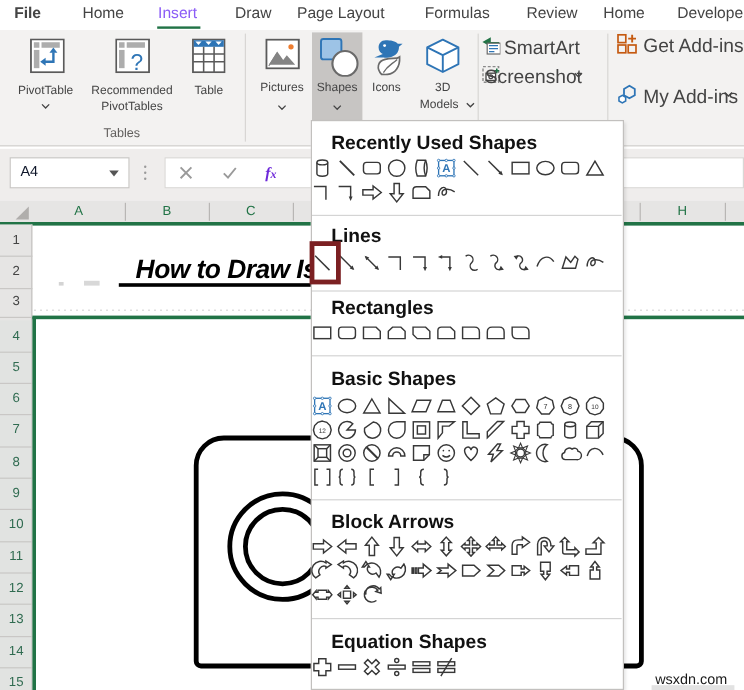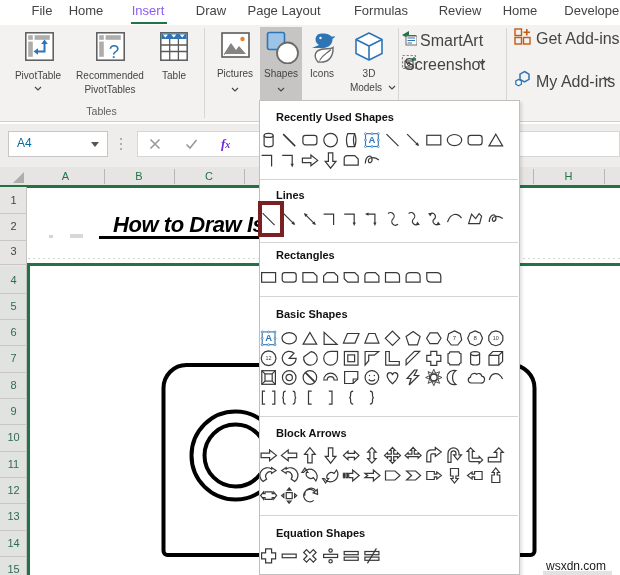--- a/index.html
+++ b/index.html
@@ -1,19 +1,19 @@
 <!DOCTYPE html>
 <html><head><meta charset="utf-8"><style>
 * { margin:0; padding:0; box-sizing:border-box; }
 body { width:620px; height:575px; overflow:hidden; font-family:"Liberation Sans",sans-serif; position:relative; background:#fff; }
 .abs { position:absolute; }
 .tab { position:absolute; top:0; height:21px; line-height:21px; font-size:13px; color:#444; transform:translateX(-50%); white-space:nowrap; }
 .biglabel { position:absolute; font-size:10px; color:#444; transform:translateX(-50%); white-space:nowrap; }
 .small { font-size:16px; color:#444; position:absolute; white-space:nowrap; }
-.mhead { position:absolute; font-weight:bold; font-size:11px; color:#111; left:276px; white-space:nowrap; }
+.mhead { position:absolute; font-weight:bold; font-size:16px; color:#111; left:276px; white-space:nowrap; }
 .msep { position:absolute; left:260px; width:258px; height:1px; background:#d4d4d4; }
 .colhdr { position:absolute; top:167px; height:18px; line-height:18px; font-size:11px; color:#217346; text-align:center; }
 .rowhdr { position:absolute; left:0; width:27px; text-align:center; font-size:11px; color:#4a5a52; }
 </style></head><body>
 <svg width="0" height="0" style="position:absolute">
     <defs>
       <g id="line">
         <path d="M4,4 L16,16" stroke="#383838" fill="none" stroke-width="1.2"></path>
       </g>
       <g id="lineB">
@@ -360,21 +360,21 @@
         <path d="M3,5.2 L13,5.2 Q17,5.2 17,9.2 L17,14.8 L3,14.8 Z" stroke="#383838" fill="none" stroke-width="1.2"></path>
       </g>
       <g id="round2s">
         <path d="M3,9.2 Q3,5.2 7,5.2 L13,5.2 Q17,5.2 17,9.2 L17,14.8 L3,14.8 Z" stroke="#383838" fill="none" stroke-width="1.2"></path>
       </g>
       <g id="round2d">
         <path d="M3,5.2 L13,5.2 Q17,5.2 17,9.2 L17,14.8 L7,14.8 Q3,14.8 3,10.8 Z" stroke="#383838" fill="none" stroke-width="1.2"></path>
       </g>
     </defs>
   </svg>
-<div class="tab" style="left:42px;">File</div>
+<div class="tab" style="left:23px;font-weight:bold;">File</div>
 <div class="tab" style="left:86px;">Home</div>
 <div class="tab" style="left:148px;color:#8b5cf6;">Insert</div>
 <div class="tab" style="left:211px;">Draw</div>
 <div class="tab" style="left:284px;">Page Layout</div>
 <div class="tab" style="left:381px;">Formulas</div>
 <div class="tab" style="left:460px;">Review</div>
 <div class="tab" style="left:520px;">Home</div>
 <div class="tab" style="left:594px;">Developer</div>
 <div class="abs" style="left:130.5px;top:21.5px;width:36px;height:2.6px;background:#217346"></div>
 <div class="abs" style="left:0;top:25px;width:620px;height:97px;background:#f3f2f1;border-bottom:1.5px solid #d2d0ce"></div>
@@ -475,21 +475,21 @@
 <svg style="position:absolute;left:478px;top:60px" width="8" height="5" viewBox="0 0 8 5">
     <path d="M1,1 L4,4 L7,1" stroke="#444" stroke-width="1.1" fill="none"></path>
   </svg>
 <svg style="position:absolute;left:603px;top:76px" width="8" height="5" viewBox="0 0 8 5">
     <path d="M1,1 L4,4 L7,1" stroke="#444" stroke-width="1.1" fill="none"></path>
   </svg>
 <div class="biglabel" style="left:101.5px;top:104.5px;color:#605e5c;font-size:10.5px">Tables</div>
 <div class="abs" style="left:0;top:123.5px;width:620px;height:43.5px;background:#efedec"></div>
 <div class="abs" style="left:137px;top:131px;width:483px;height:26px;background:#fff;border:1px solid #d9d7d5"></div>
 <div class="abs" style="left:8px;top:131px;width:100px;height:26px;background:#fff;border:1px solid #c8c6c4"></div>
-<div class="abs" style="left:17px;top:136px;font-size:12px;color:#0369a1">A4</div>
+<div class="abs" style="left:17px;top:136px;font-size:12px;color:#0f172a">A4</div>
 <div class="abs" style="left:91px;top:142px;width:0;height:0;border-left:4px solid transparent;border-right:4px solid transparent;border-top:5px solid #555"></div>
 <div class="abs" style="left:120px;top:138px;width:2.4px;height:2.4px;border-radius:50%;background:#9a9a9a"></div>
 <div class="abs" style="left:120px;top:143px;width:2.4px;height:2.4px;border-radius:50%;background:#9a9a9a"></div>
 <div class="abs" style="left:120px;top:148px;width:2.4px;height:2.4px;border-radius:50%;background:#9a9a9a"></div>
 <svg style="position:absolute;left:149px;top:138px" width="12" height="12" viewBox="0 0 12 12">
     <path d="M1.5,1.5 L10.5,10.5 M10.5,1.5 L1.5,10.5" stroke="#9a9a9a" stroke-width="1.6" fill="none"></path>
   </svg>
 <svg style="position:absolute;left:185px;top:138px" width="13" height="12" viewBox="0 0 13 12">
     <path d="M1.5,6.5 L5,10 L11.5,2" stroke="#9a9a9a" stroke-width="1.6" fill="none"></path>
   </svg>

